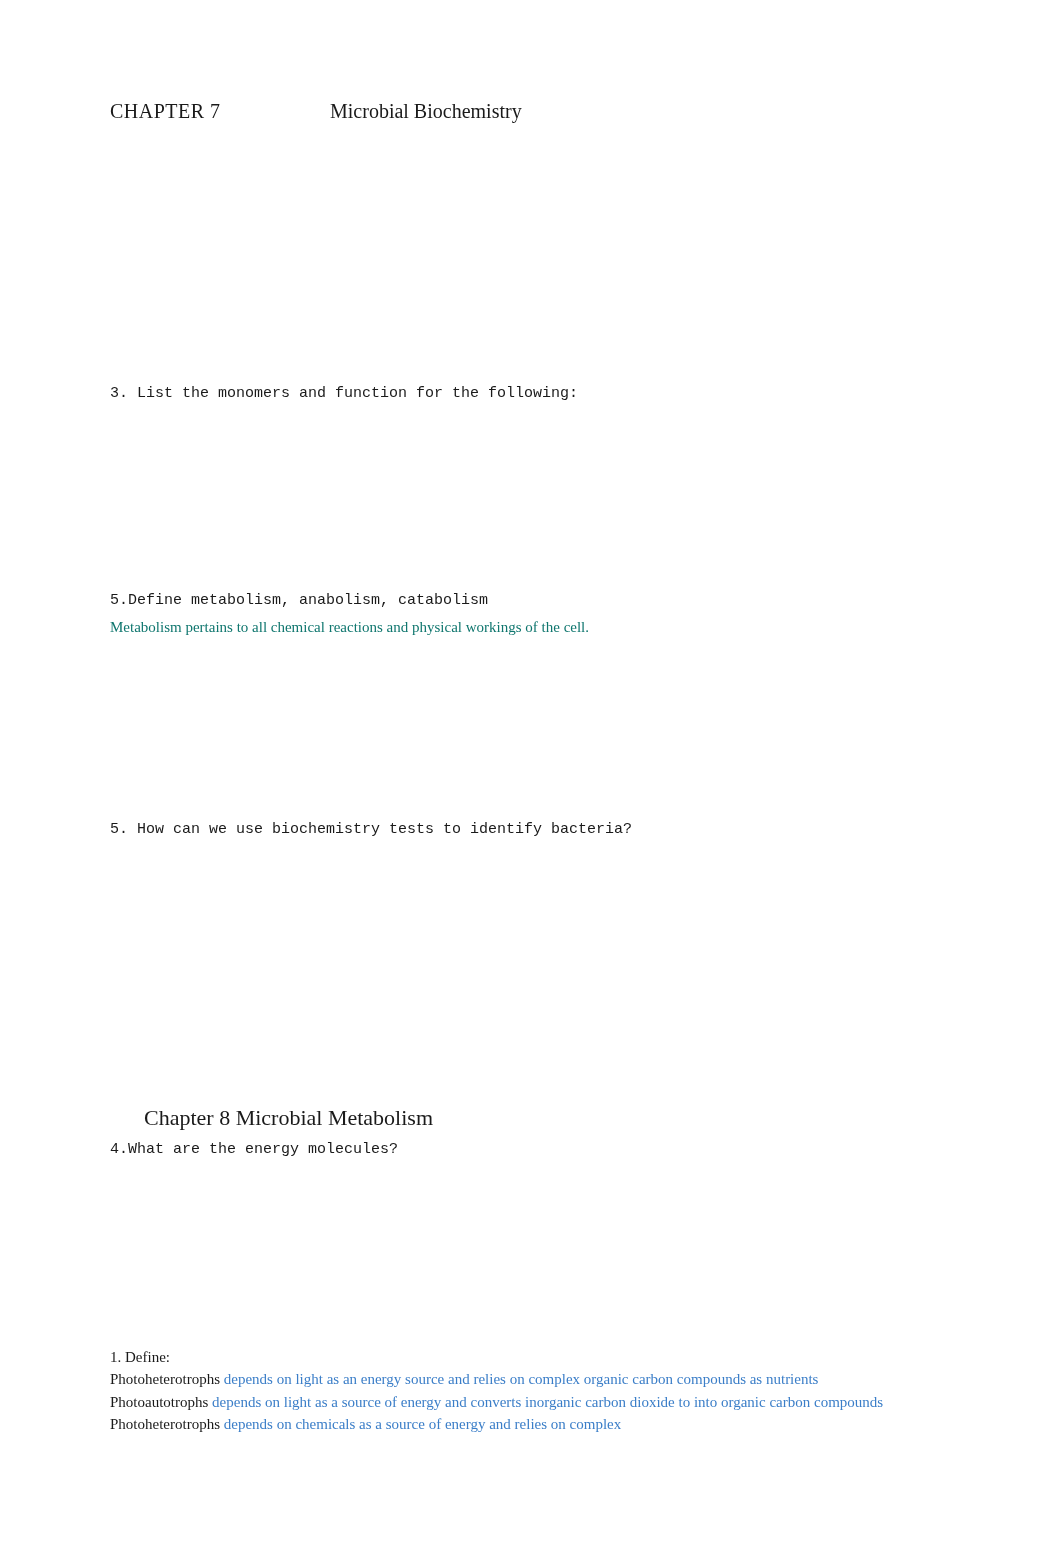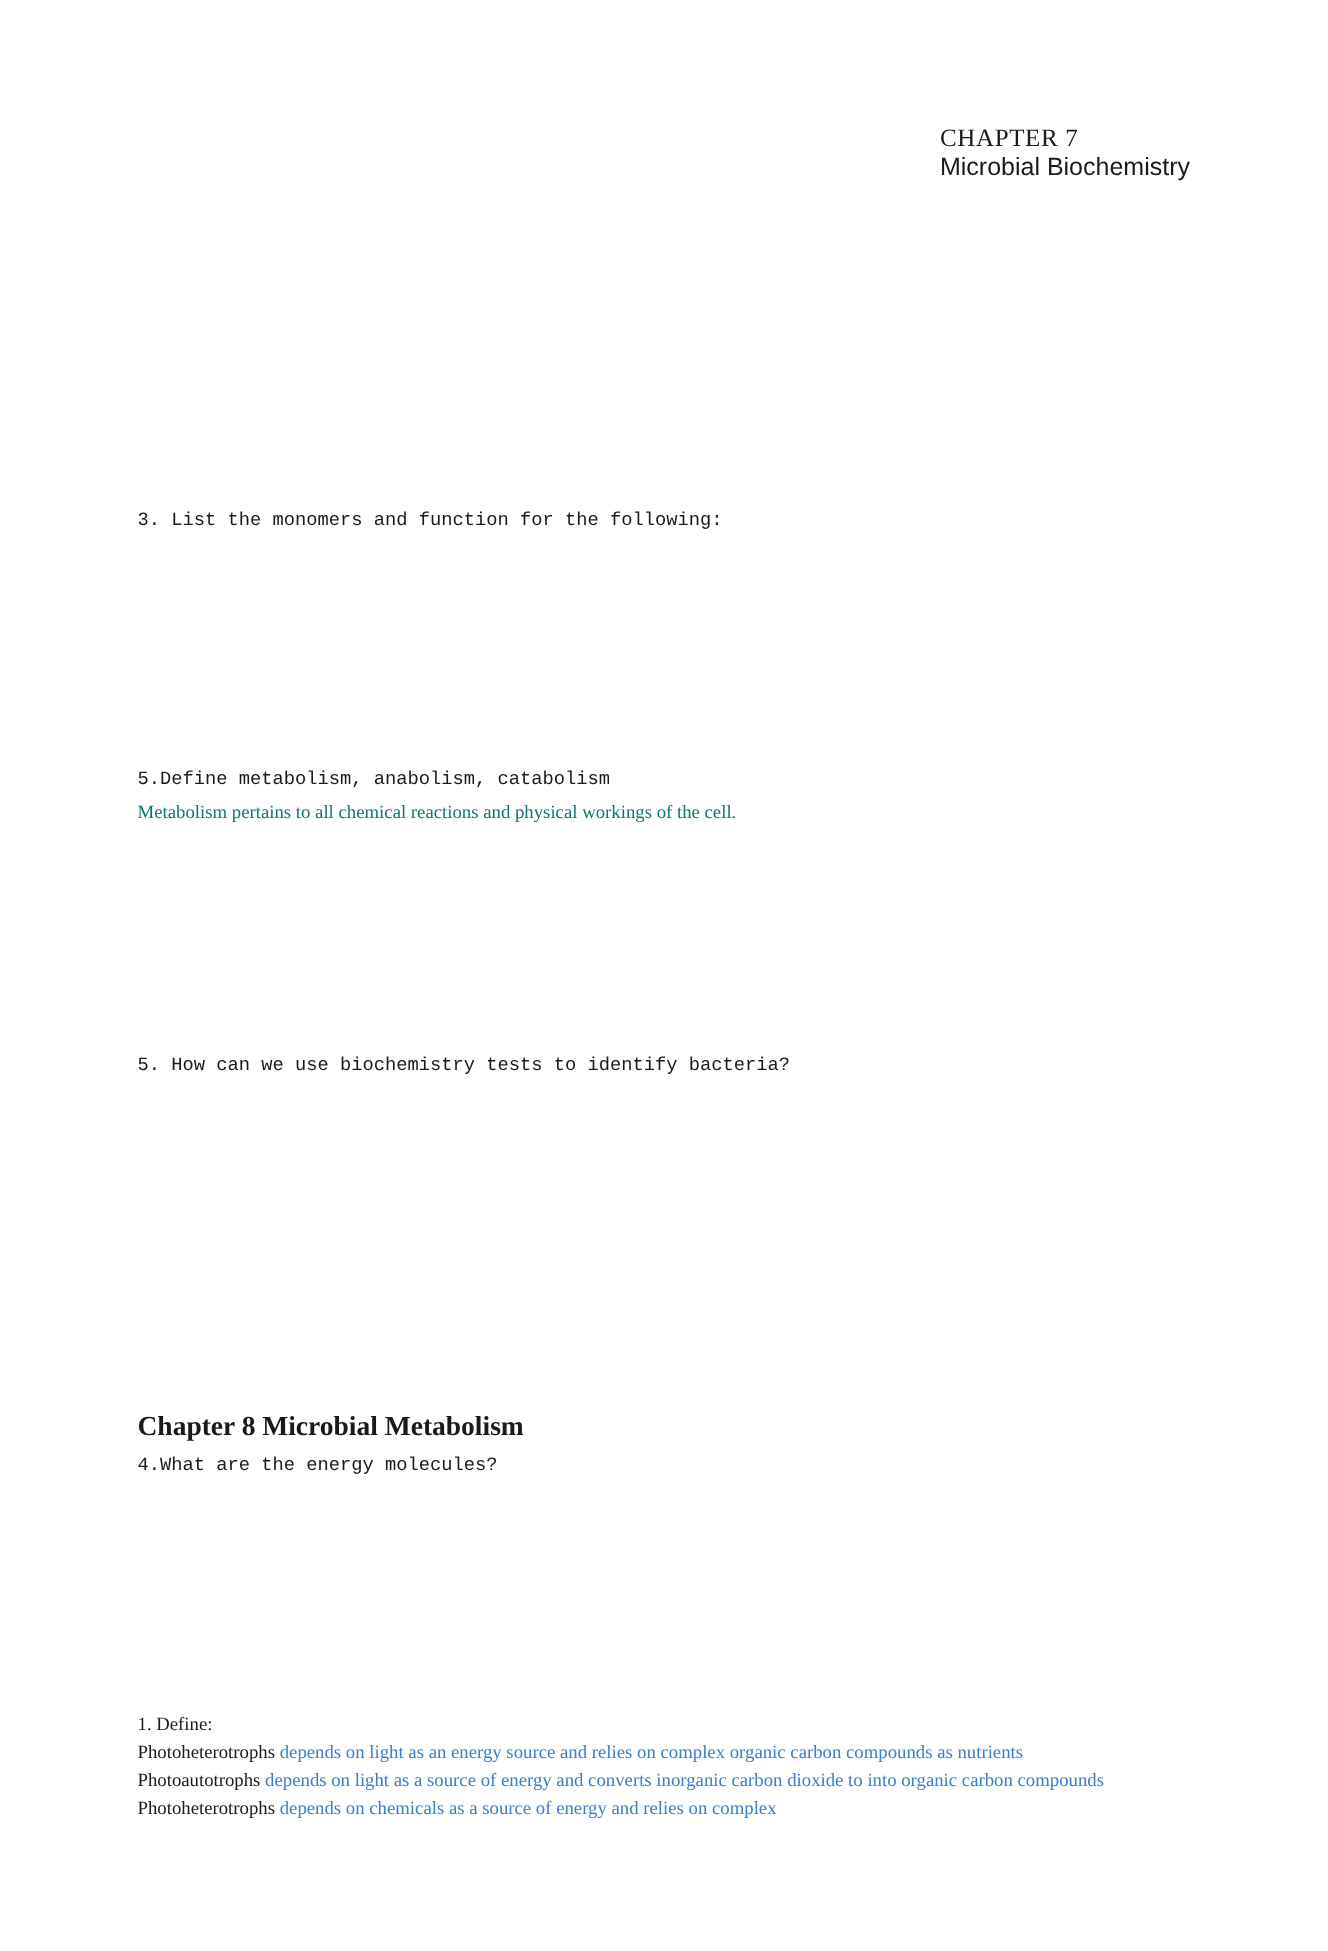--- a/index.html
+++ b/index.html
@@ -20,40 +20,40 @@
 
     .page {
       width: 1062px;
       min-height: 1561px;
       background: #ffffff;
       padding: 60px 110px 60px 110px;
     }
 
     .chapter-header {
       display: flex;
-      flex-direction: column;
-      align-items: flex-end;
+      flex-direction: row;
+      align-items: flex-start;
       gap: 0;
       margin-bottom: 0;
       padding-top: 40px;
     }
 
     .chapter-label {
       font-size: 20px;
       font-weight: normal;
       font-family: Georgia, 'Times New Roman', serif;
       color: #1a1a1a;
       letter-spacing: 0.5px;
       min-width: 200px;
     }
 
     .chapter-title {
       font-size: 20px;
       font-weight: normal;
-      font-family: Liberation Sans, sans-serif;
+      font-family: Liberation Serif, serif;
       color: #1a1a1a;
       margin-left: 20px;
     }
 
     .spacer-large {
       height: 260px;
     }
 
     .spacer-medium {
       height: 180px;
@@ -73,24 +73,25 @@
 
     .answer-text {
       font-size: 15px;
       color: #0f766e;
       font-family: Georgia, 'Times New Roman', serif;
       line-height: 1.5;
     }
 
     .chapter2-header {
       font-size: 22px;
-      font-weight: bold;
+      font-weight: normal;
       font-family: Georgia, 'Times New Roman', serif;
       color: #1a1a1a;
       margin-bottom: 8px;
+      margin-left: 34px;
     }
 
     .define-block {
       margin-top: 0;
     }
 
     .define-label {
       font-size: 15px;
       color: #1a1a1a;
       font-family: Georgia, 'Times New Roman', serif;

